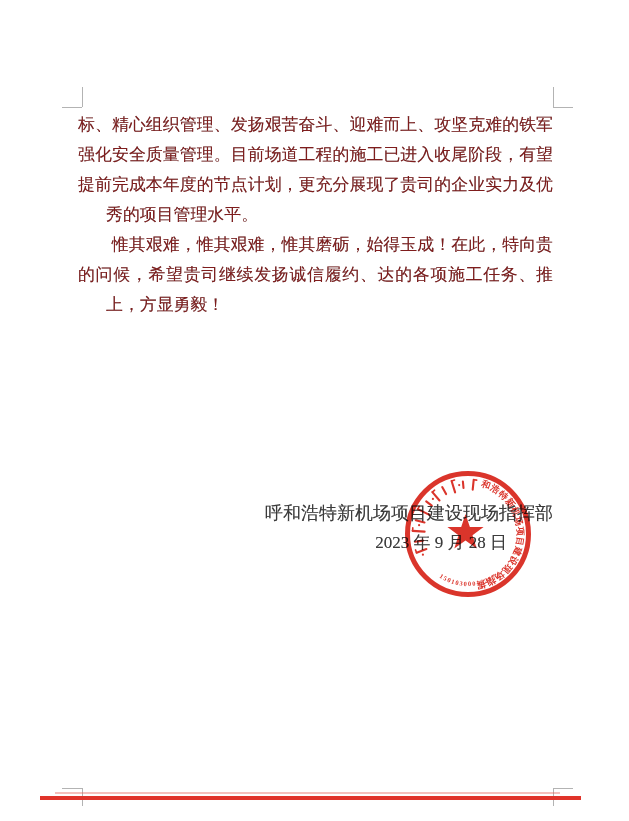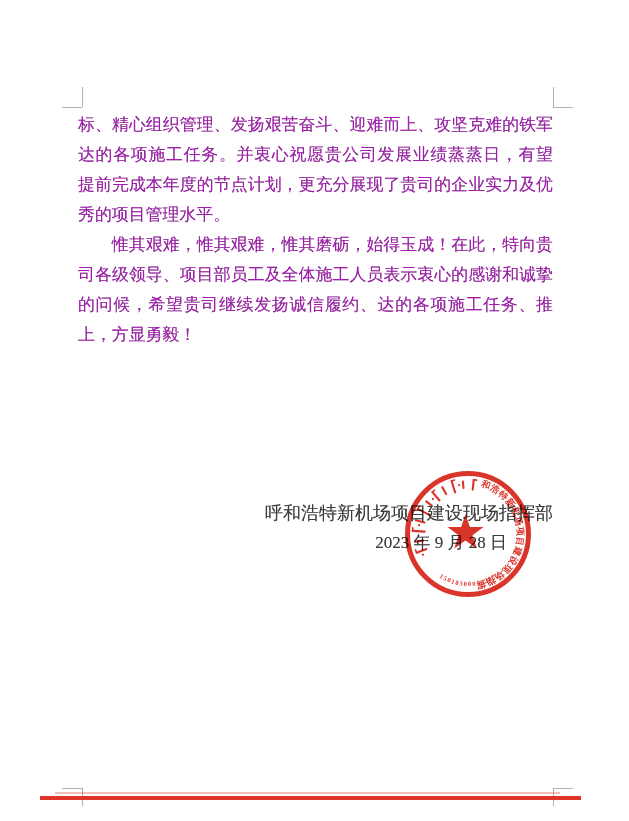--- a/index.html
+++ b/index.html
@@ -11,31 +11,32 @@
     font-family:"Liberation Serif","DejaVu Serif",serif;
   }
   
   .mark{position:absolute;background:#b3b3b3;}
   
   .body-text{
     position:absolute;
     left:78px;top:110px;width:475px;
     font-size:16.9px;
     line-height:30px;
-    color:#a21caf;
+    color:#7f1d1d;
     text-shadow:0 0 .5px rgba(70,70,70,.55);
   }
   .body-text .line{
     text-align:justify;
     text-align-last:justify;
     white-space:nowrap;
   }
   .body-text .line.para-end{
     text-align-last:left;
     white-space:normal;
+    margin-left:28px;
   }
   .body-text .line.indent{text-indent:2em;}
   
   .signature{
     position:absolute;
     left:78px;top:498px;width:475px;
     color:#3c3c3c;
     text-shadow:0 0 .5px rgba(70,70,70,.5);
   }
   .signature .org{
@@ -76,25 +77,24 @@
   <div class="mark" style="left:62px;top:107px;width:20px;height:1px;"></div>
   <div class="mark" style="left:553px;top:87px;width:1px;height:20px;"></div>
   <div class="mark" style="left:553px;top:107px;width:20px;height:1px;"></div>
   <div class="mark" style="left:82px;top:788px;width:1px;height:18px;"></div>
   <div class="mark" style="left:62px;top:788px;width:20px;height:1px;"></div>
   <div class="mark" style="left:553px;top:788px;width:1px;height:18px;"></div>
   <div class="mark" style="left:553px;top:788px;width:20px;height:1px;"></div>
 
   <div class="body-text">
     <div class="line">标、精心组织管理、发扬艰苦奋斗、迎难而上、攻坚克难的铁军</div>
-    <div class="line">达的各项施工任务。并衷心祝愿贵公司发展业绩蒸蒸日，有望</div>
+    <div class="line">强化安全质量管理。目前场道工程的施工已进入收尾阶段，有望</div>
     <div class="line">提前完成本年度的节点计划，更充分展现了贵司的企业实力及优</div>
     <div class="line para-end">秀的项目管理水平。</div>
     <div class="line indent">惟其艰难，惟其艰难，惟其磨砺，始得玉成！在此，特向贵</div>
-    <div class="line">司各级领导、项目部员工及全体施工人员表示衷心的感谢和诚挚</div>
     <div class="line">的问候，希望贵司继续发扬诚信履约、达的各项施工任务、推</div>
     <div class="line para-end">上，方显勇毅！</div>
   </div>
 
   <div class="signature">
     <div class="org">呼和浩特新机场项目建设现场指挥部</div>
     <div class="date">2023 年 9 月 28 日</div>
   </div>
 
   <svg class="seal" viewBox="0 0 140 140">

